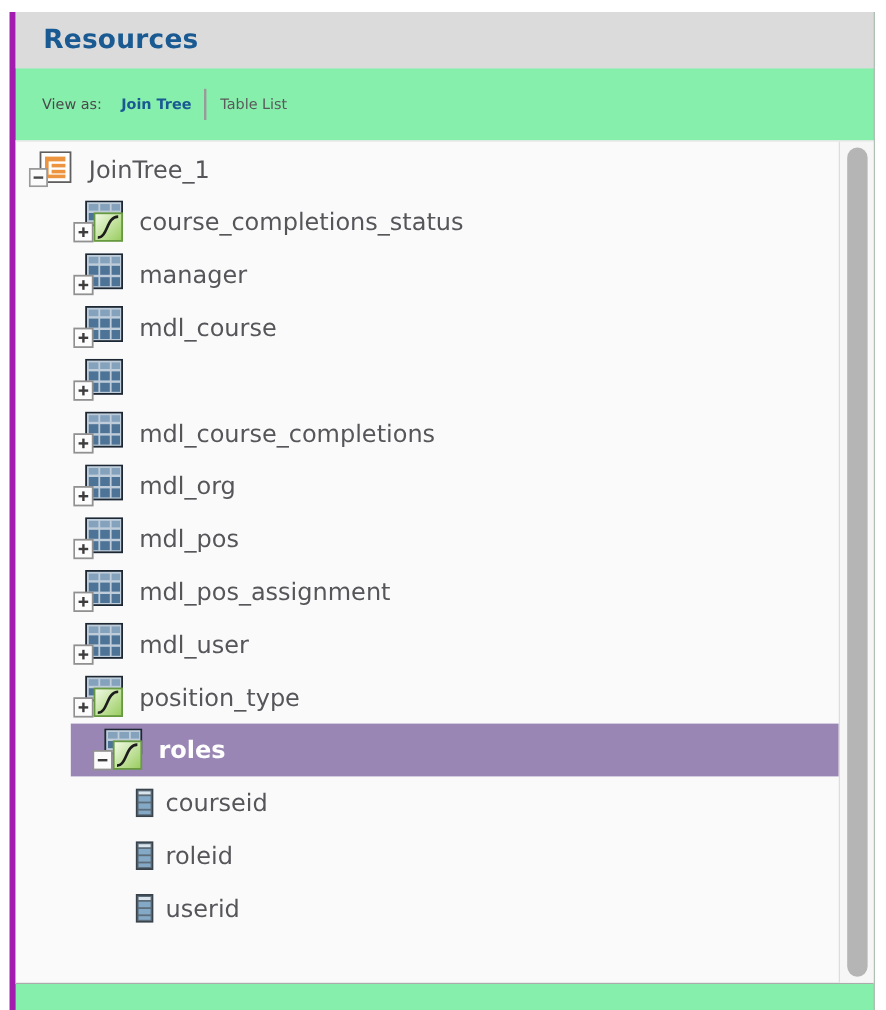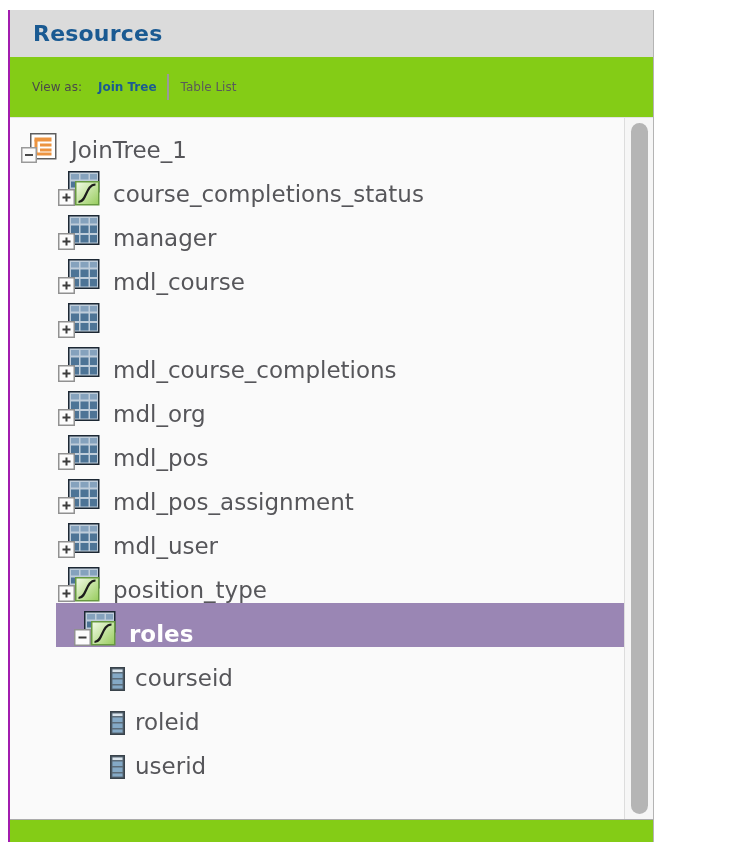--- a/index.html
+++ b/index.html
@@ -1,32 +1,32 @@
 <!DOCTYPE html>
 <html><head>
 <meta charset="utf-8">
 <style>
   * { margin:0; padding:0; box-sizing:border-box; }
   html,body { width:738px; height:842px; background:#ffffff;
     font-family:"DejaVu Sans","Liberation Sans",sans-serif; }
-  .panel { position:absolute; left:8px; top:10px; width:646px; bottom:0;
-    border-left:2px solid #a21caf; border-right:1px solid #b4b4b4; background:#84cc16; }
+  .panel { position:absolute; left:8px; top:10px; width:721px; bottom:0;
+    border-left:5px solid #a21caf; border-right:1px solid #b4b4b4; background:#86efac; }
   .panel-header { height:47px; background:#dbdbdb; display:flex; align-items:center;
     padding-left:23px; }
   .panel-title { color:#1a5a92; font-size:22px; font-weight:bold; letter-spacing:.2px; }
   .viewas { height:60px; display:flex; align-items:center; padding-left:22px;
     font-size:12px; color:#4a4a4a; }
   .viewas .active-link { color:#1a5a92; font-weight:bold; margin-left:16px; cursor:pointer; }
   .viewas .vsep { display:inline-block; width:2px; height:26px; background:#9a9a9a;
     margin:0 12px 0 10px; }
   .viewas .inactive-link { color:#5a5a5a; cursor:pointer; }
   .treebox { position:relative; height:703px; background:#fafafa;
     border-top:1px solid #e3e3e3; border-bottom:1px solid #ababab; overflow:hidden; }
   .tree { padding-top:1px; }
-  .row { height:44px; display:flex; align-items:flex-end; color:#56565a; font-size:23px;
+  .row { height:44px; display:flex; align-items:center; color:#56565a; font-size:20px;
     white-space:nowrap; }
   .lvl0 { padding-left:11px; }
   .lvl1 { padding-left:48px; }
   .lvl2 { padding-left:98px; }
   .row .ic { display:inline-flex; flex:0 0 auto; }
   .lvl0 .ic { margin-right:14px; }
   .lvl1 .ic { margin-right:13px; }
   .lvl2 .ic { margin-right:10px; margin-left:2px; }
   .row.selected { background:#9a86b4; color:#ffffff; font-weight:bold;
     margin-left:46px; padding-left:18px; margin-right:29px; }

